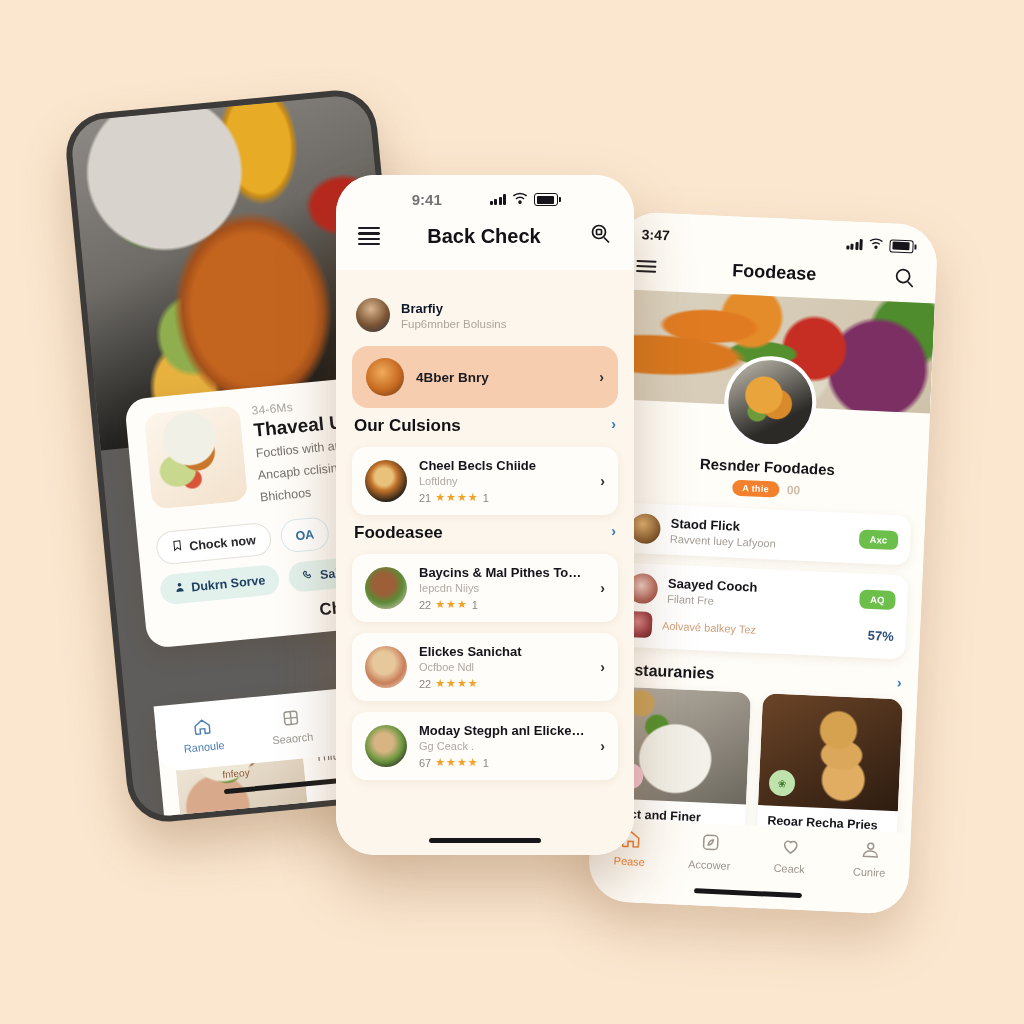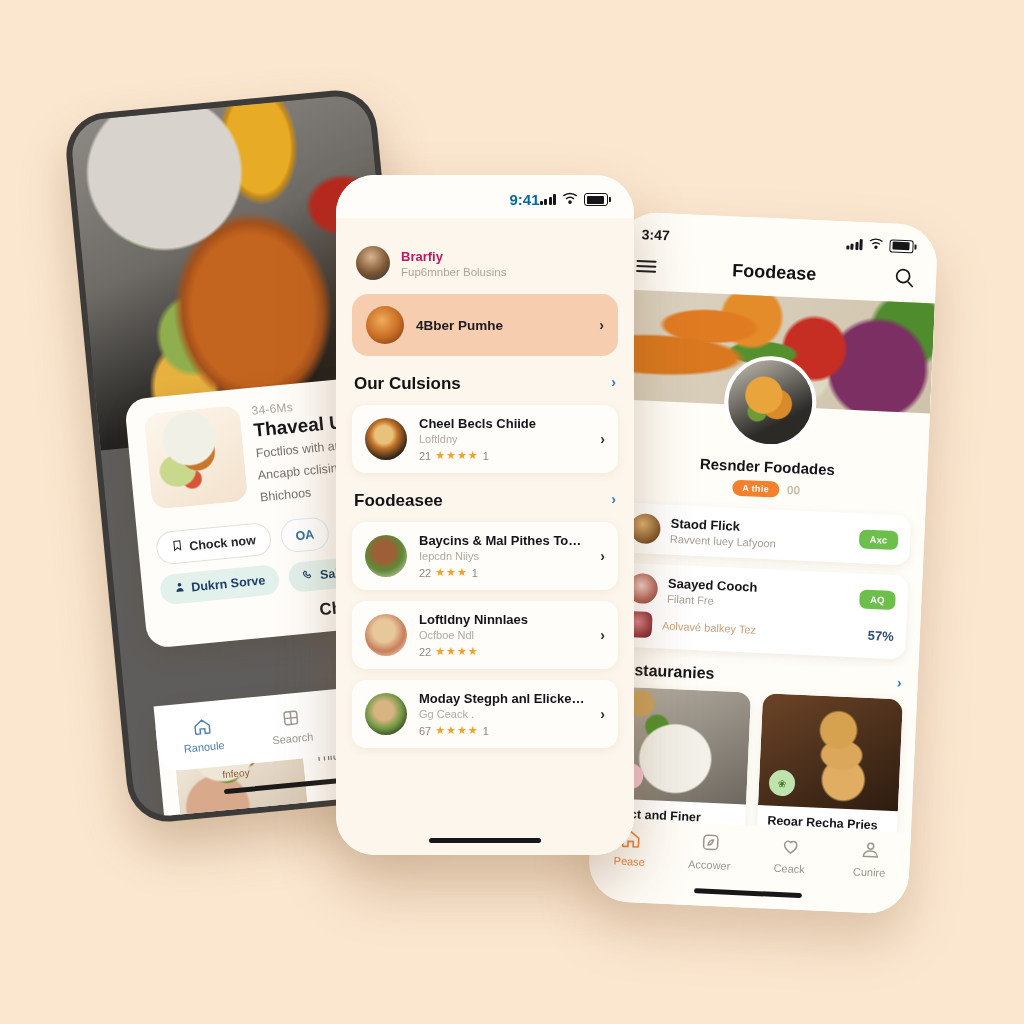--- a/index.html
+++ b/index.html
@@ -169,40 +169,40 @@
     width:108px;height:5px;border-radius:3px;background:#17171a;}
 
   
   #phone-mid{
     left:336px;top:175px;width:298px;height:680px;
     background:#ffffff;border-radius:38px;
     box-shadow:0 30px 60px rgba(120,78,38,.32);
   }
   #phone-mid .screen{border-radius:38px;background:#fdf6ec;}
   .mp-top{background:#fffdf9;border-top-left-radius:38px;border-top-right-radius:38px;padding-bottom:6px;}
-  .mp-status{display:flex;align-items:center;justify-content:flex-end;
-    padding:16px 26px 4px;font-size:15px;font-weight:700;color:#0369a1;}
+  .mp-status{display:flex;align-items:center;justify-content:center;
+    padding:16px 26px 4px;font-size:15px;font-weight:700;color:#737373;gap:48px;}
   .mp-appbar{display:flex;align-items:center;justify-content:space-between;padding:10px 22px 14px;}
   .mp-appbar .title{font-size:20px;font-weight:700;color:#121216;}
   .mp-body{padding:12px 16px 0;}
   .mp-search{display:flex;align-items:center;gap:10px;background:#fffdfa;
     border:1px solid #f1e7da;border-radius:14px;padding:11px 14px;
     box-shadow:0 2px 6px rgba(150,110,60,.06);}
   .mp-search span{font-size:13.5px;color:#b6b0a8;}
   .mp-profile{display:flex;align-items:center;gap:11px;margin-top:16px;padding:0 4px;}
   .mp-pav{width:34px;height:34px;border-radius:50%;flex:0 0 auto;
     background:radial-gradient(circle at 44% 32%,#d9b48f,#7b5533 55%,#2b3146);}
-  .mp-pn{font-size:13px;font-weight:700;color:#be185d;}
+  .mp-pn{font-size:13px;font-weight:700;color:#0f172a;}
   .mp-ps{font-size:11.5px;color:#aba59d;margin-top:2px;}
   .mp-hl{display:flex;align-items:center;gap:12px;background:#f7cdb0;border-radius:16px;
     padding:12px 14px;margin-top:14px;}
   .mp-hlav{width:38px;height:38px;border-radius:50%;flex:0 0 auto;
     background:radial-gradient(circle at 42% 38%,#f0ac5a,#c76a22 55%,#5f3516);}
   .mp-hlt{flex:1;font-size:13.5px;font-weight:700;color:#1b1b20;}
-  .mp-sec{display:flex;align-items:flex-start;justify-content:space-between;margin-top:18px;padding:0 2px;}
+  .mp-sec{display:flex;align-items:flex-start;justify-content:space-between;margin-top:8px;padding:0 2px;}
   .mp-sec .h{font-size:17px;font-weight:700;color:#121216;}
   .mp-item{display:flex;align-items:center;gap:12px;background:#fffdfa;border-radius:14px;
     padding:11px 13px;margin-top:11px;box-shadow:0 2px 8px rgba(140,100,55,.09);}
   .mp-iav{width:42px;height:42px;border-radius:50%;flex:0 0 auto;}
   .iav1{background:radial-gradient(circle at 45% 40%,#e8c27a 0 26%, #c4732a 40%, #1f1c18 75%);}
   .iav2{background:radial-gradient(circle at 45% 40%,#9c5f38 0 30%, #5c8a36 55%, #cfc6b4 90%);}
   .iav3{background:radial-gradient(circle at 45% 40%,#e7c89c 0 32%, #c87f5a 60%, #f0d6c6 92%);}
   .iav4{background:radial-gradient(circle at 45% 42%,#d8b483 0 28%, #6d9740 55%, #2b2a24 85%);}
   .mp-it{flex:1;min-width:0;}
   .mp-it1{font-size:13px;font-weight:700;color:#14141a;white-space:nowrap;overflow:hidden;text-overflow:ellipsis;}
@@ -457,36 +457,52 @@
               </span>
             <span>
               <svg width="16" height="13" viewBox="0 0 24 18" fill="none" stroke="#16161a" stroke-width="2.2">
                 <path d="M2 5a16 16 0 0 1 20 0M6 9.5a10 10 0 0 1 12 0"></path>
                   <circle cx="12" cy="14.5" r="1.6" fill="#16161a"></circle>
               </svg>
             </span>
             <span class="batt"></span>
           </span>
         </div>
+        <div class="mp-appbar">
+          <span class="burger" style="width:22px;">
+              <span></span>
+              <span></span>
+              <span></span>
+              <span></span>
+            </span>
+          <span class="title">Back Check</span>
+          <span>
+            <svg width="24" height="24" viewBox="0 0 24 24" fill="none" stroke="#16161a" stroke-width="1.7">
+                <circle cx="11" cy="10" r="6.5"></circle>
+                <rect x="8.5" y="7.5" width="5" height="5" rx="1"></rect>
+                <path d="M16 15.5L21 20.5"></path>
+              </svg>
+          </span>
+        </div>
       </div>
 
       <div class="mp-body">
 
 
         <div class="mp-profile">
           <span class="mp-pav"></span>
           <span>
             <span class="mp-pn" style="display:block">Brarfiy</span>
             <span class="mp-ps" style="display:block">Fup6mnber Bolusins</span>
           </span>
         </div>
 
         <div class="mp-hl">
           <span class="mp-hlav"></span>
-          <span class="mp-hlt">4Bber Pumhe</span>
+          <span class="mp-hlt">4Bber Bnry</span>
           <span class="chev">›</span>
         </div>
 
         <div class="mp-sec">
           <span class="h">Our Culsions</span>
           <span class="chev-blue">›</span>
         </div>
         <div class="mp-item">
           <span class="mp-iav iav1"></span>
           <span class="mp-it">
@@ -516,21 +532,21 @@
               <span class="stars">★★★</span>
               <span>1</span>
             </span>
           </span>
           <span class="chev">›</span>
         </div>
 
         <div class="mp-item">
           <span class="mp-iav iav3"></span>
           <span class="mp-it">
-            <span class="mp-it1" style="display:block">Loftldny Ninnlaes</span>
+            <span class="mp-it1" style="display:block">Elickes Sanichat</span>
             <span class="mp-it2" style="display:block">Ocfboe Ndl</span>
             <span class="mp-rate">
               <span>22</span>
               <span class="stars">★★★★</span>
               <span></span>
             </span>
           </span>
           <span class="chev">›</span>
         </div>
 

